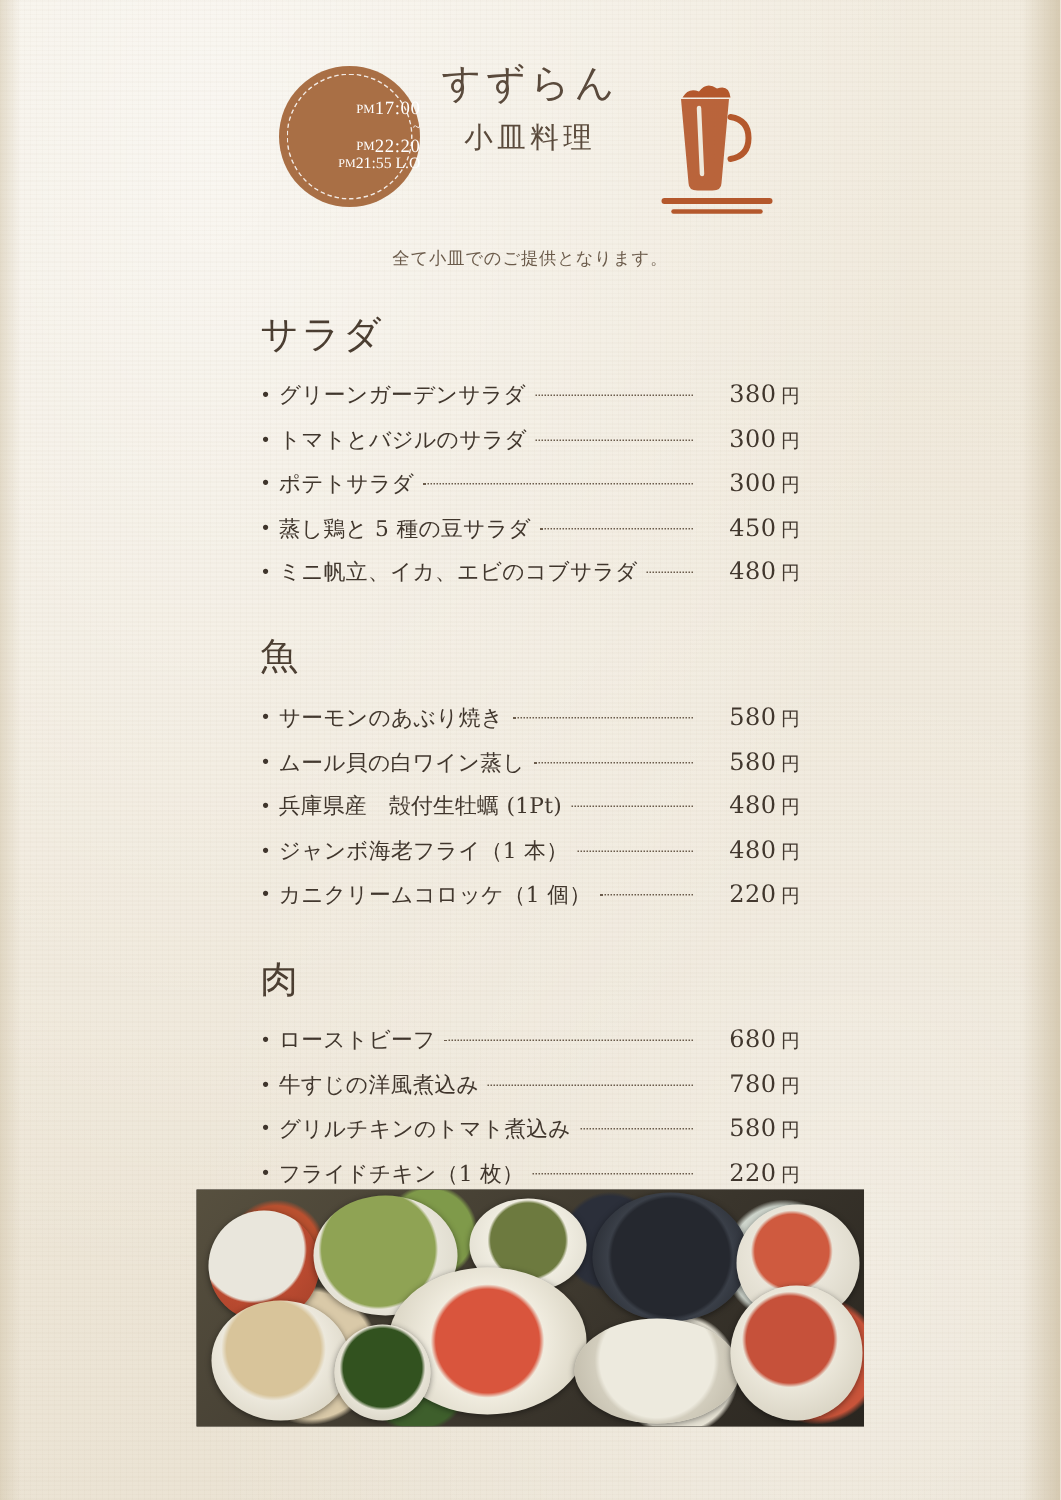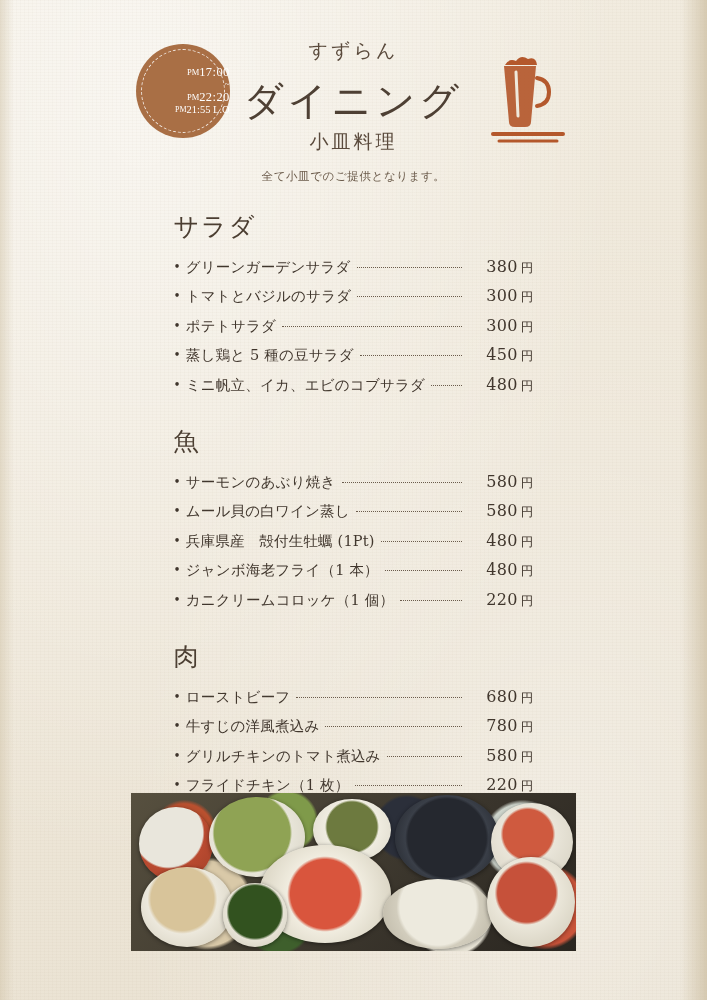--- a/index.html
+++ b/index.html
@@ -72,25 +72,25 @@
   .stamp .tilde { font-size: 9px; line-height: 1.1; z-index:2; }
   .stamp .lo { font-size: 10.5px; line-height: 1.2; z-index:2; }
   .stamp .lo .pm { font-size: 8px; vertical-align: 1px; }
 
   .titleblock {
     text-align: center;
     margin-top: 4px;
     flex: 0 0 auto;
   }
   .title-small {
-    font-size: 19px;
+    font-size: 26px;
     color: #5a4a3c;
     letter-spacing: 3px;
     font-family: Liberation Mono, monospace;
-    margin-bottom: 16px;
+    margin-bottom: 2px;
   }
   .title-main {
     font-size: 39px;
     color: #4e4034;
     letter-spacing: 4px;
     line-height: 1.1;
     font-family: "DejaVu Serif", serif;
   }
   .title-sub {
     font-size: 19px;
@@ -211,21 +211,20 @@
       <div class="line">
         <span class="pm">PM</span><span>22:20</span>
       </div>
       <div class="lo">
         <span class="pm">PM</span><span>21:55 L.O</span>
       </div>
     </div>
 
     <div class="titleblock">
       <div class="title-small">すずらん</div>
-      <div class="title-main">ダイニング</div>
       <div class="title-sub">小皿料理</div>
     </div>
 
     <div class="beer">
       <svg width="86" height="96" viewBox="0 0 86 96" aria-hidden="true">
         <g fill="none" stroke="#b4582c" stroke-width="3.4" stroke-linecap="round">
 
           <path d="M20 15 q4 -7 11 -4 q5 -7 12 -2 q8 -3 9 6" fill="#b4582c" stroke="none"></path>
 
           <path d="M19 16 L24 72 q0 5 6 5 l10 0 q6 0 6 -5 L51 16 Z" fill="#b4582c" stroke="none" opacity="0.92"></path>

